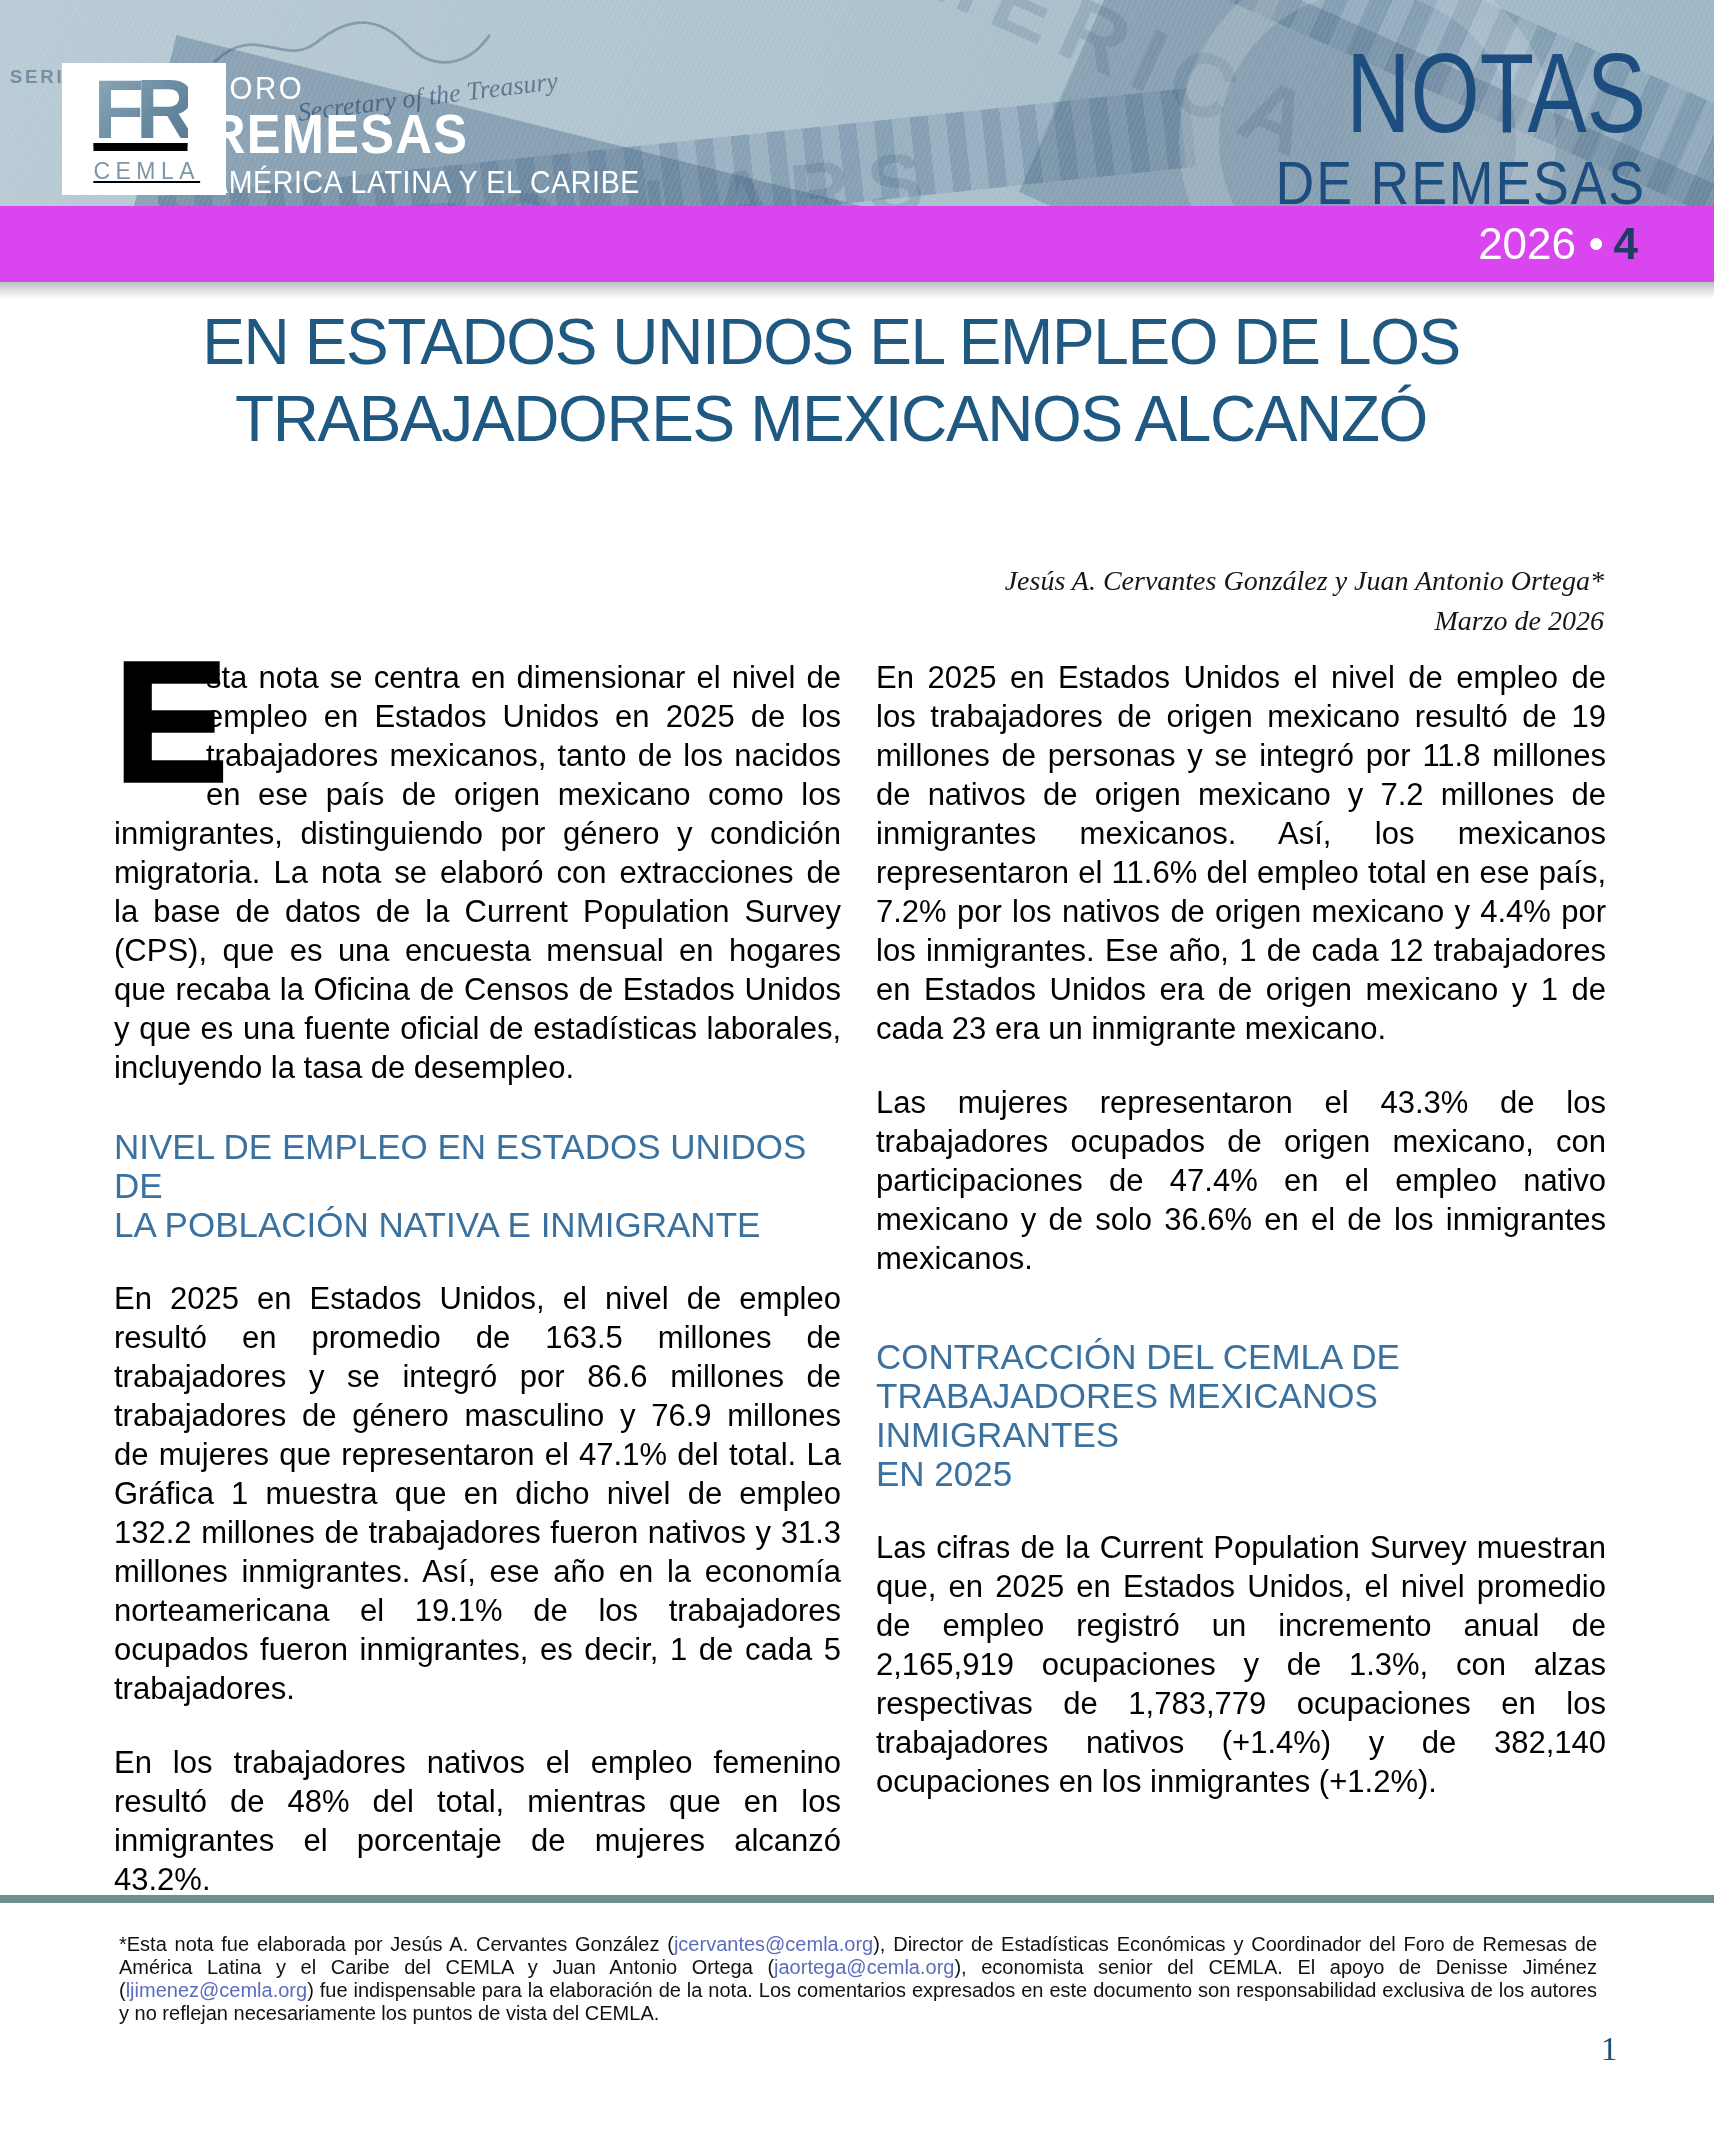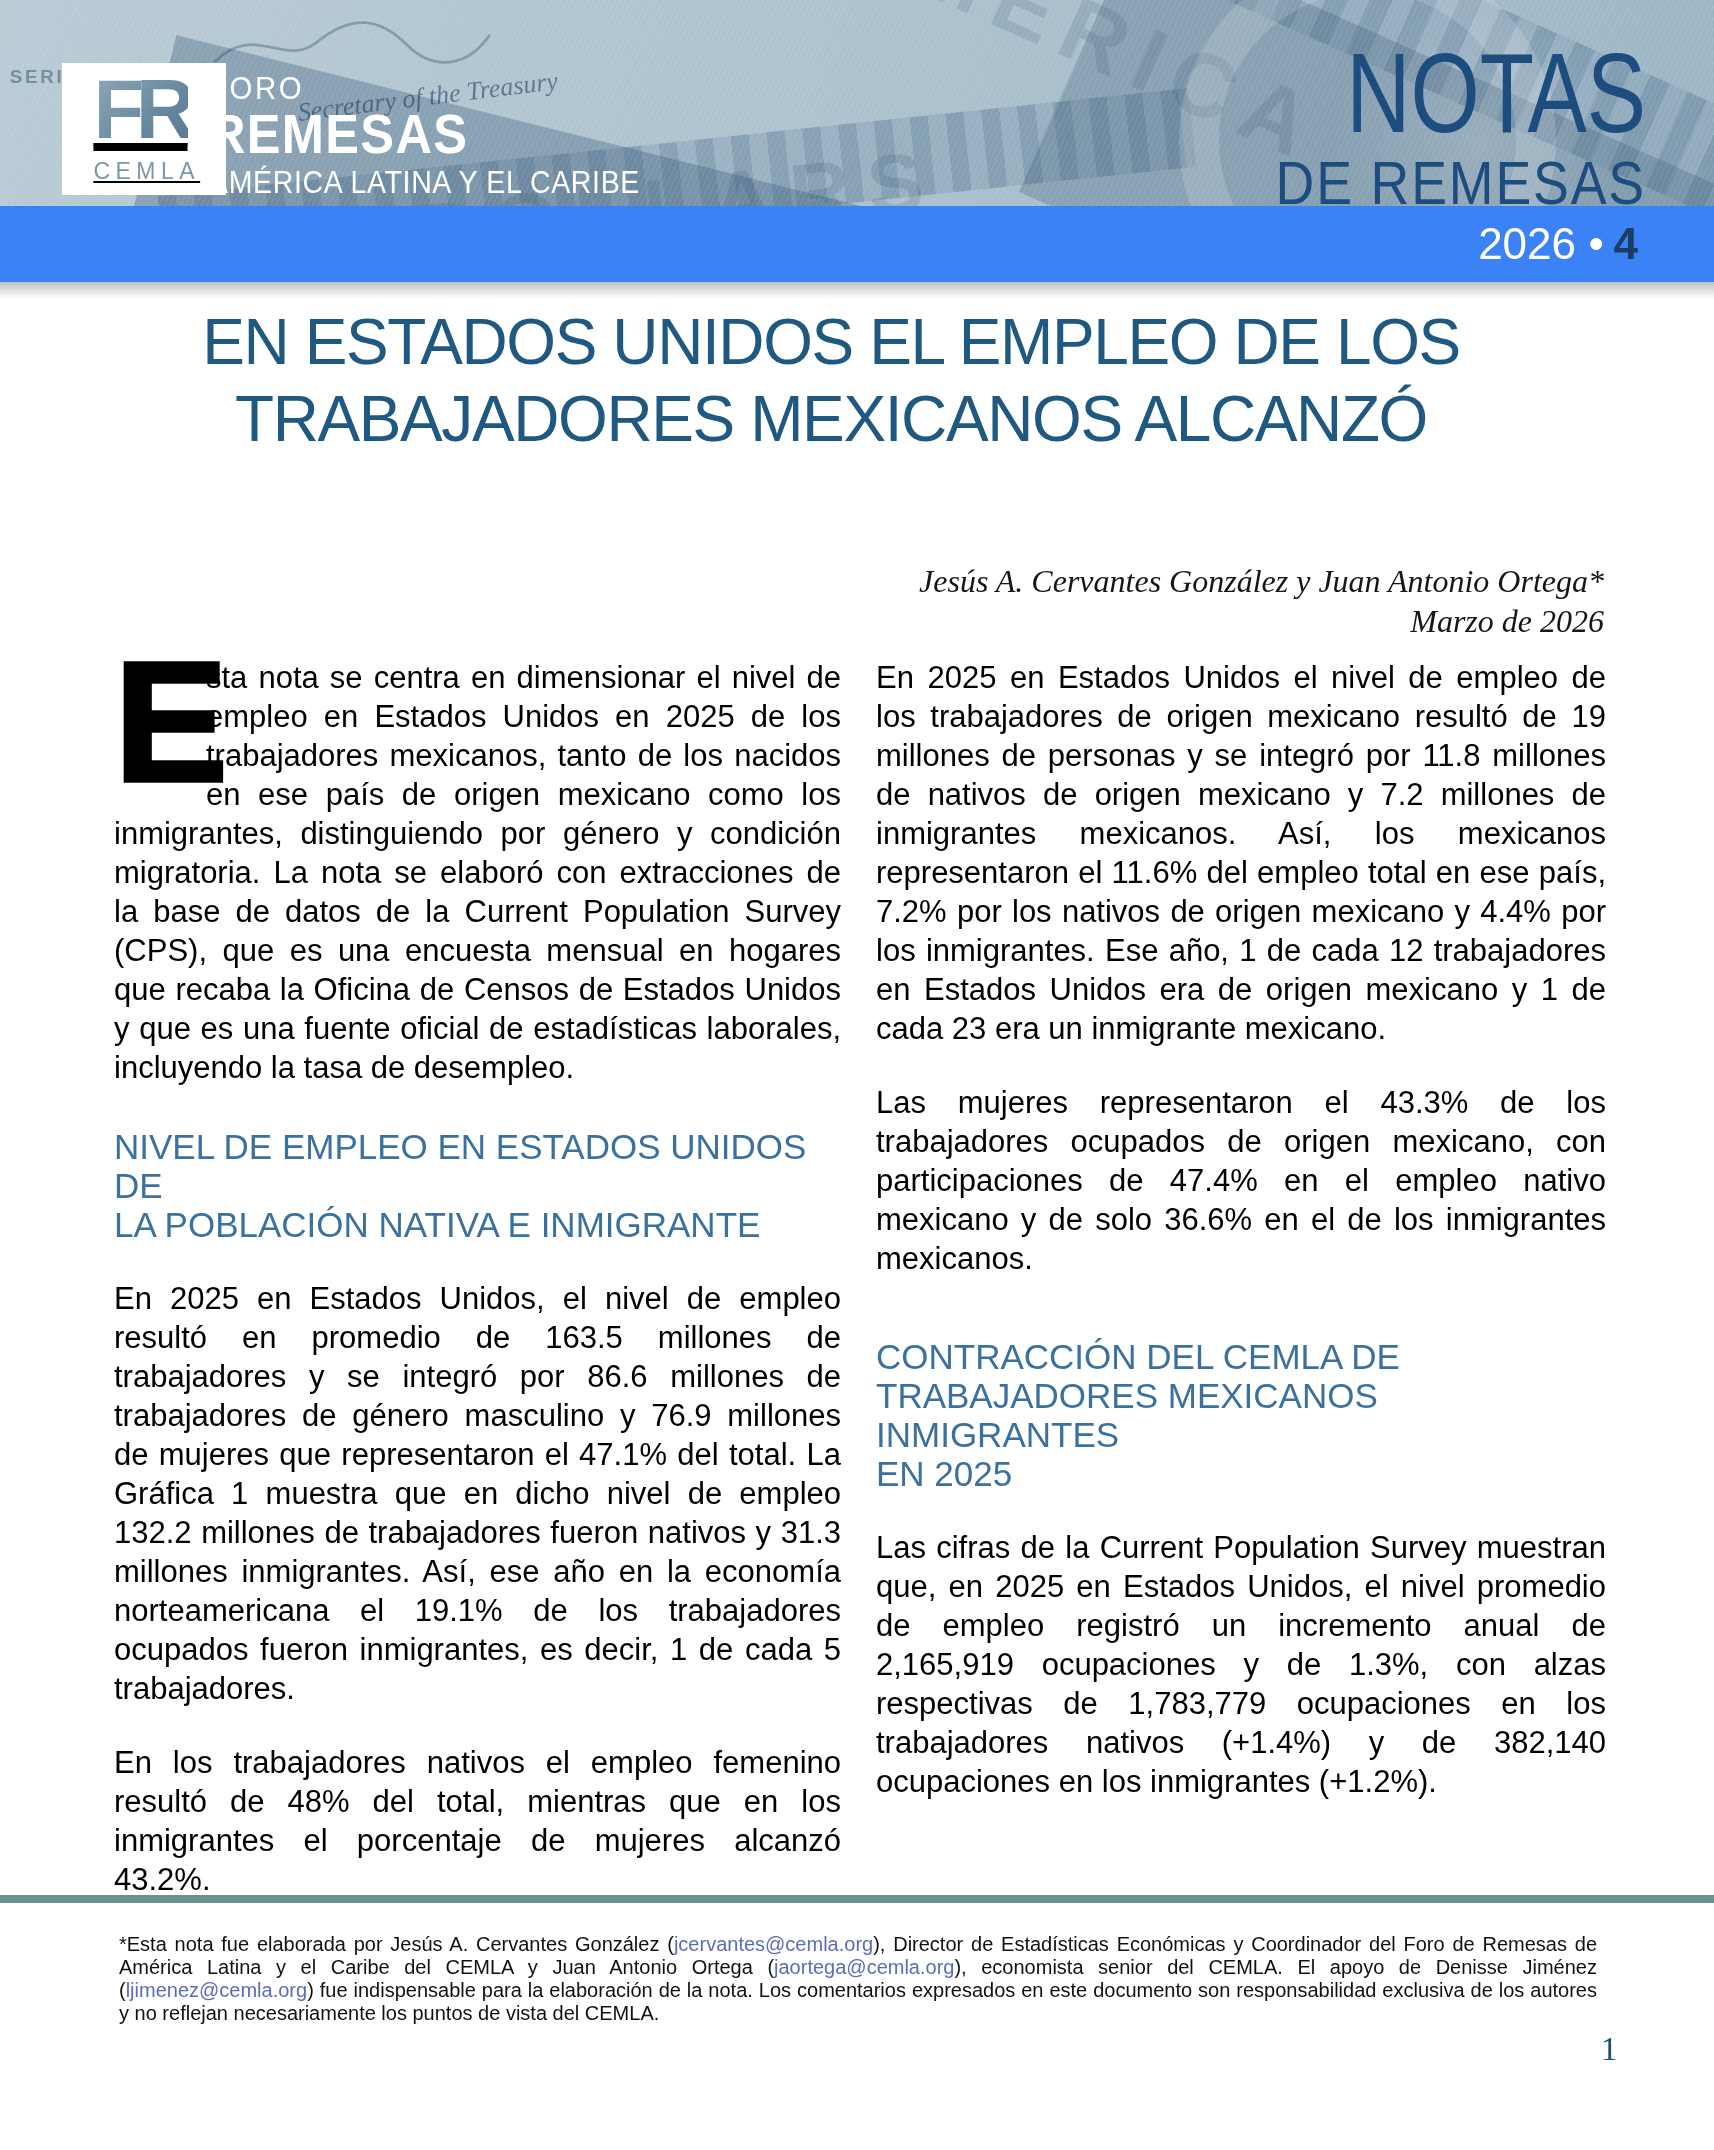--- a/index.html
+++ b/index.html
@@ -42,32 +42,32 @@
   
   .brand{position:absolute;left:209px;top:72px;color:#ffffff;transform:scaleX(0.92);transform-origin:0 0;}
   .brand-foro{font-size:32px;letter-spacing:2.8px;line-height:1.05;}
   .brand-remesas{font-size:55px;font-weight:bold;letter-spacing:1.4px;line-height:1.0;margin-top:1.4px;}
   .brand-region{font-size:31px;letter-spacing:0.7px;line-height:1.1;margin-top:4.1px;}
   
   .masthead{position:absolute;right:69px;top:36px;text-align:right;color:#1d4d7e;}
   .masthead-notas{font-size:114px;line-height:1.0;transform:scaleX(0.78);transform-origin:100% 50%;}
   .masthead-sub{font-size:61px;line-height:1.0;margin-top:2.8px;letter-spacing:2.1px;transform:scaleX(0.88);transform-origin:100% 50%;}
   
-  .issue-band{position:absolute;left:0;top:206px;width:1715px;height:76px;background:#3b82f6;
+  .issue-band{position:absolute;left:0;top:206px;width:1715px;height:76px;background:#d946ef;
     text-align:right;font-size:44px;line-height:76px;padding-right:77px;box-sizing:border-box;}
   .issue-year,.issue-dot{color:#ffffff;}
   .issue-dot{margin:0 9.7px 0 12.4px;}
   .issue-num{color:#1e3c61;font-weight:bold;}
   .band-shadow{position:absolute;left:0;top:282px;width:1715px;height:16.6px;
     background:linear-gradient(180deg,rgba(110,120,132,0.45),rgba(255,255,255,0));}
   
   .title{position:absolute;left:0;top:304px;width:1662px;margin:0;text-align:center;
     color:#1f5880;font-size:64px;line-height:77px;font-weight:normal;letter-spacing:-1.4px;}
   .byline{position:absolute;right:111px;top:561px;text-align:right;
-    font-family:"Liberation Serif",serif;font-style:italic;font-size:32px;line-height:40px;color:#161616;}
+    font-family:"Liberation Serif",serif;font-style:italic;font-size:28px;line-height:40px;color:#161616;}
   
   .col{position:absolute;top:658px;width:727px;font-size:31px;line-height:39px;text-align:justify;color:#000000;}
   .col-left{left:114px;}
   .col-right{left:876px;width:730px;}
   .col p{margin:35px 0 0 0;}
   .col > :first-child{margin-top:0;}
   .section-heading{margin:40px 0 26px 0;color:#3a719f;font-size:35px;line-height:39px;font-weight:normal;text-align:left;}
   .section-heading.h3gap{margin-top:59px;}
   .dropcap{float:left;width:77px;height:129px;font-size:171px;line-height:116px;font-weight:bold;
     color:#000;margin:5.5px 15px 0 0;-webkit-text-stroke:3.5px #000;}

